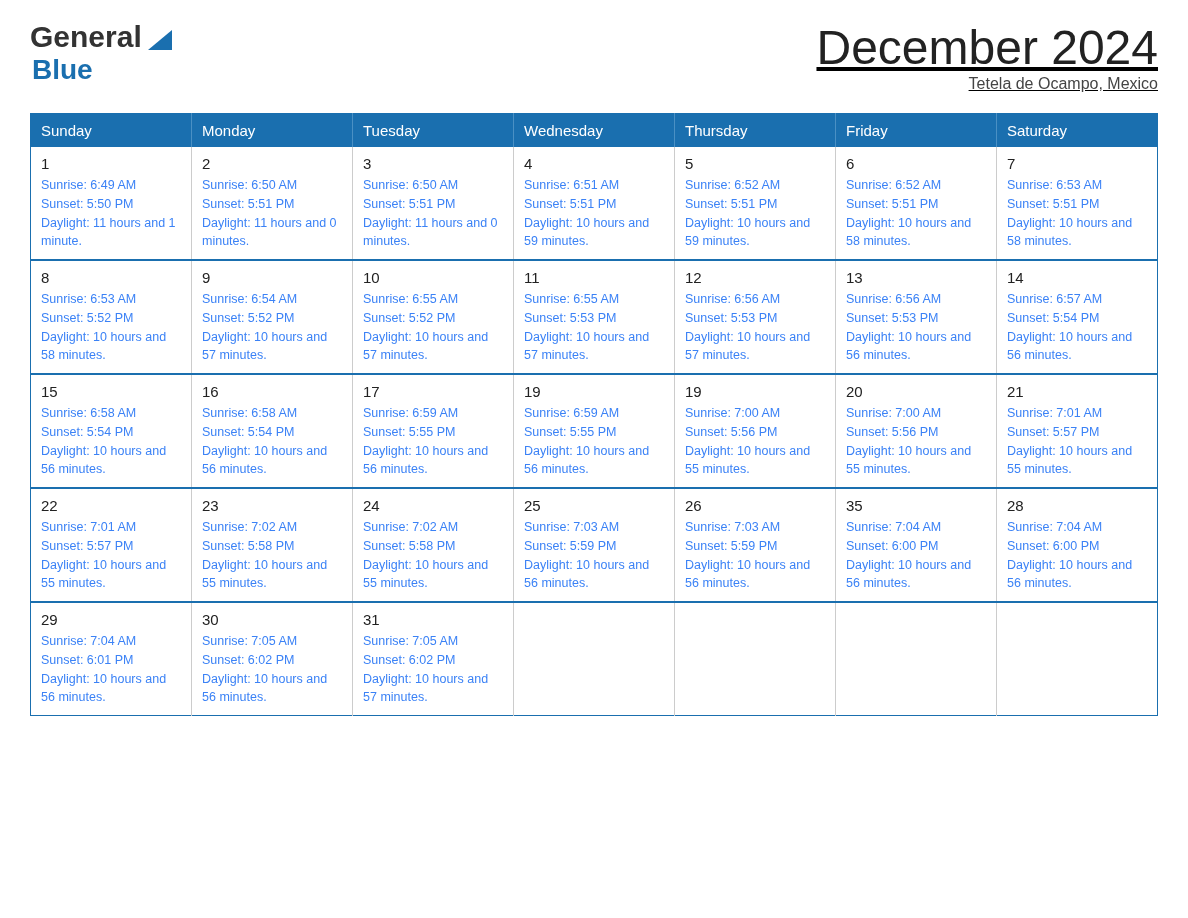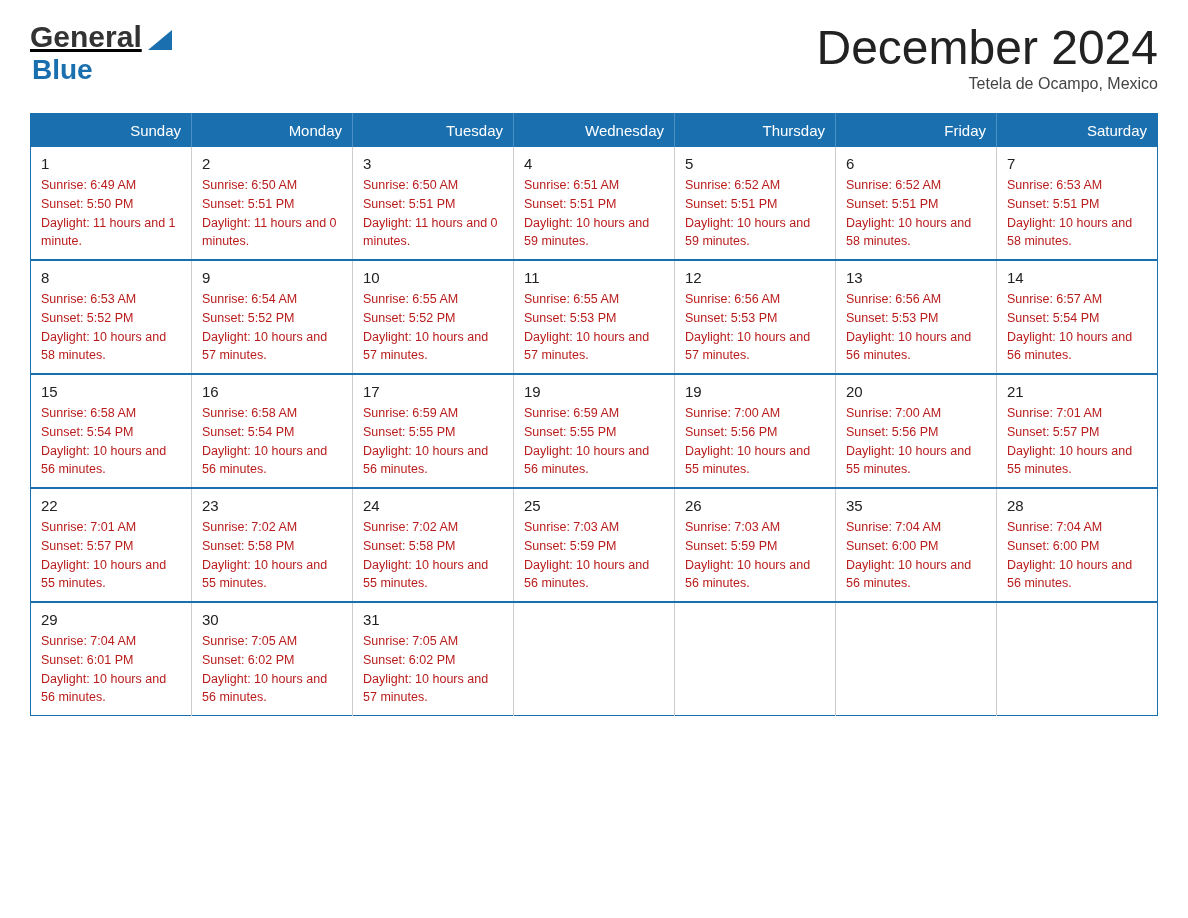--- a/index.html
+++ b/index.html
@@ -11,41 +11,42 @@
       min-height: 918px;
     }
     .header {
       display: flex;
       justify-content: space-between;
       align-items: flex-start;
       margin-bottom: 20px;
     }
     .title-block {
       text-align: right;
+      text-decoration: underline;
     }
     .title-block h1 {
       font-size: 48px;
       font-weight: normal;
       color: #222;
     }
     .title-block h2 {
       font-size: 16px;
       font-weight: normal;
       color: #444;
     }
     .calendar {
       width: 100%;
       border-collapse: collapse;
       border: 1px solid #1a6faf;
     }
     .calendar thead tr th {
       background-color: #1a6faf;
       color: #fff;
       padding: 8px 10px;
-      text-align: right;
+      text-align: left;
       font-size: 15px;
       font-weight: normal;
       border-right: 1px solid #4a90c4;
     }
     .calendar thead tr th:last-child {
       border-right: none;
       margin-top: 12px;
     }
     .calendar tbody tr td {
       vertical-align: top;
@@ -65,21 +66,21 @@
     }
     .day-number {
       font-size: 15px;
       font-weight: normal;
       color: #222;
       margin-bottom: 4px;
       display: block;
     }
     .day-info {
       font-size: 12.5px;
-      color: #b91c1c;
+      color: #3b82f6;
       line-height: 1.5;
     }
     .empty-cell {
       background: #fff;
     }
     .logo-text-general {
       font-size: 30px;
       font-weight: bold;
       color: #333;
     }
@@ -90,21 +91,20 @@
     }
     .logo-svg-container {
       display: flex;
       flex-direction: column;
       align-items: flex-start;
     }
     .logo-line1 {
       display: flex;
       align-items: center;
       gap: 0;
-      text-decoration: underline;
     }
     .logo-line2 {
       margin-left: 2px;
     }
   </style>
 </head>
 <body>
 
 <div class="header">
   <div class="logo-svg-container">

